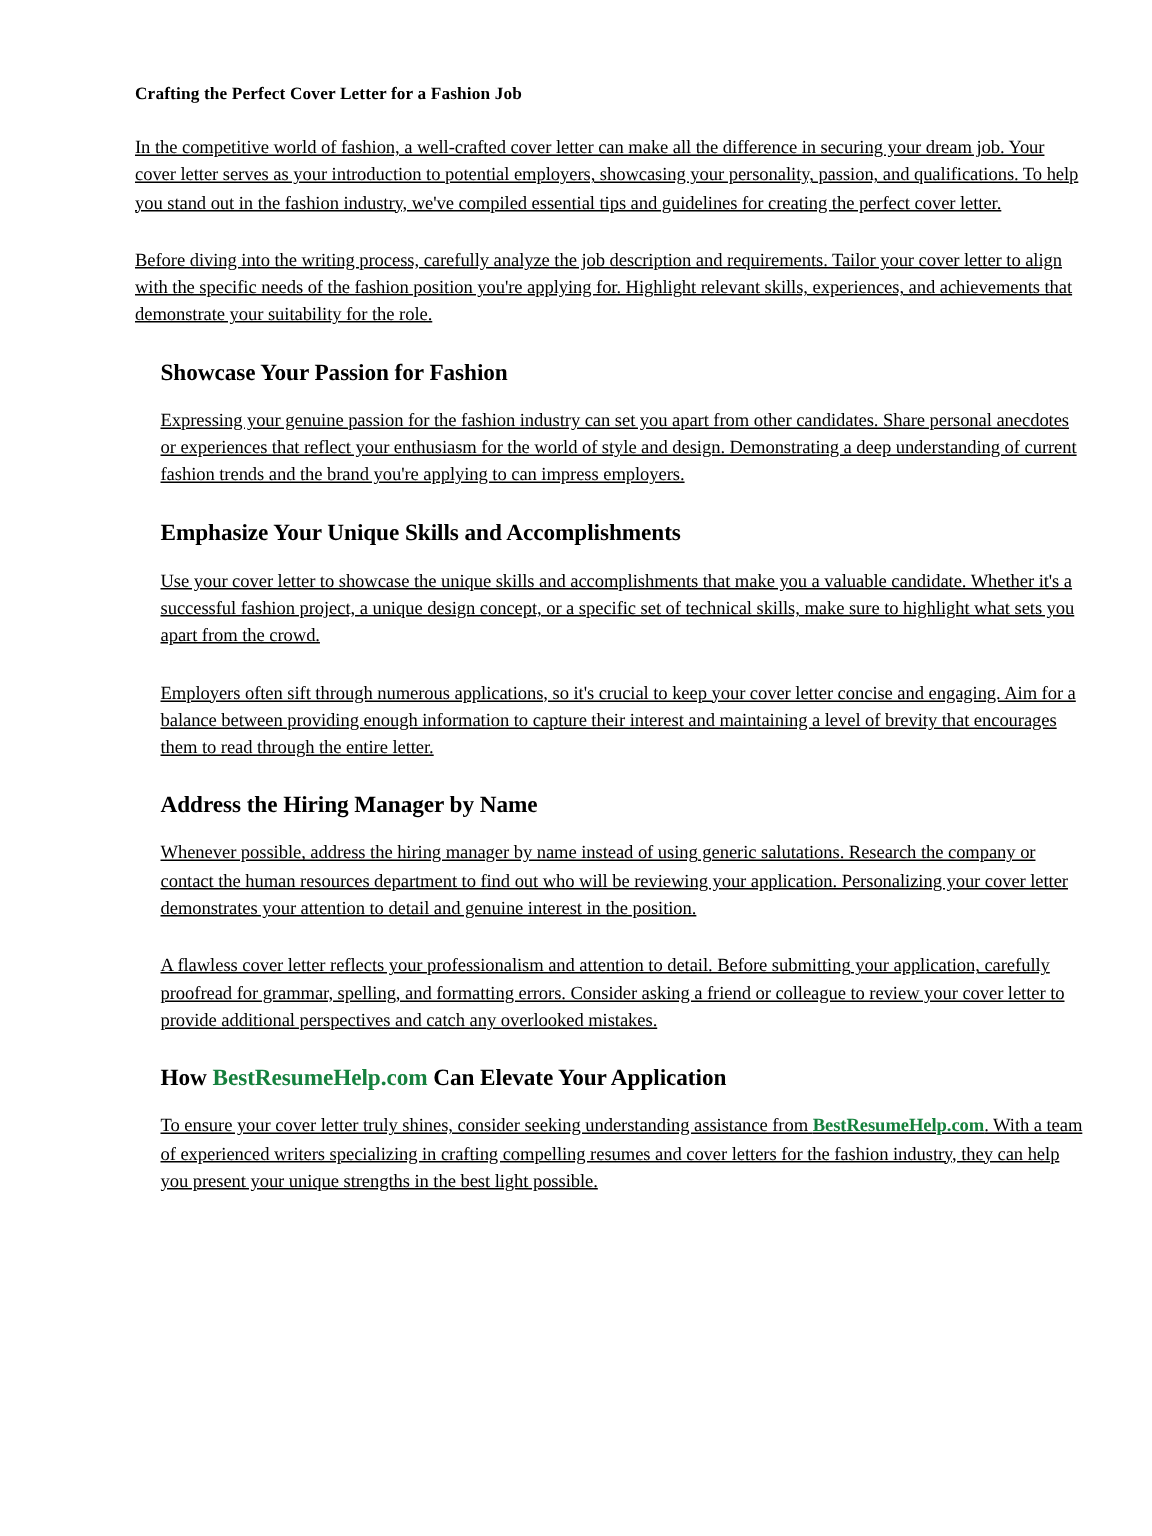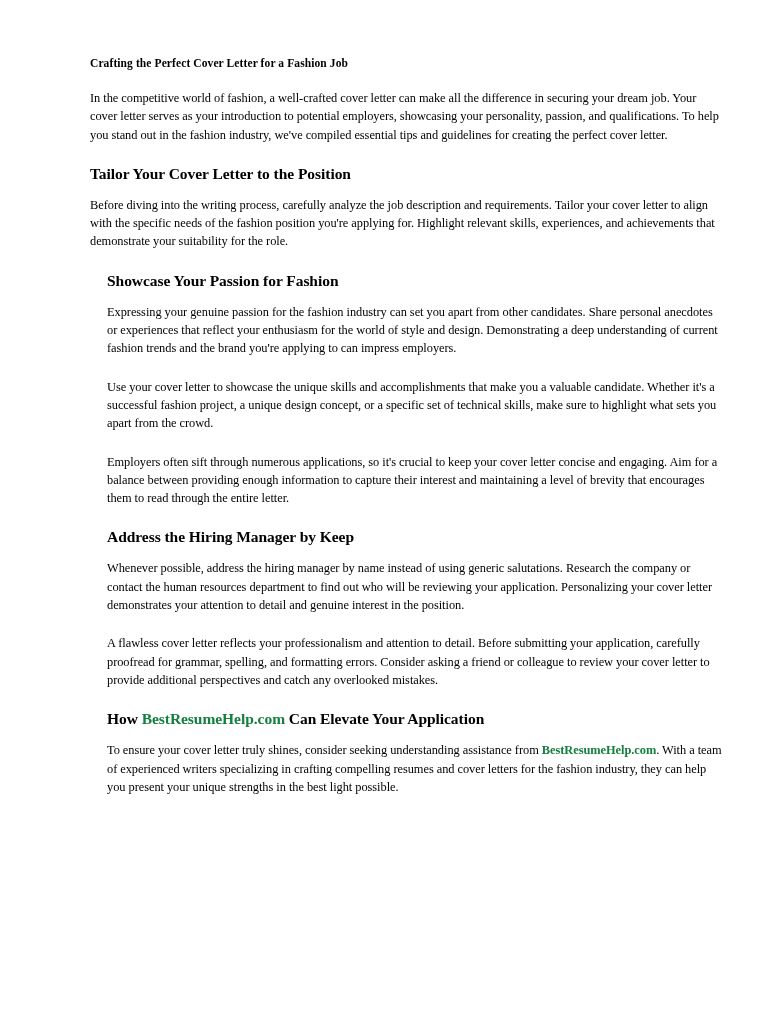--- a/index.html
+++ b/index.html
@@ -40,20 +40,21 @@
     line-height: 20px;
     margin: 0 0 12px 0;
     letter-spacing: -0.05px;
   }
   p.para {
     font-size: 12.4px;
     line-height: 18.3px;
     margin: 0 0 20px 0;
     text-align: left;
     letter-spacing: -0.05px;
+    text-decoration: underline;
   }
   .section + .section {
     margin-top: 2px;
     margin-left: 17px;
   }
   .link {
     color: #15803d;
     font-weight: bold;
     text-decoration: none;
   }
@@ -71,39 +72,39 @@
 <body>
 
 <div class="page">
   <div class="content">
 
     <div class="doc-title">Crafting the Perfect Cover Letter for a Fashion Job</div>
 
     <p class="para lead-para">In the competitive world of fashion, a well-crafted cover letter can make all the difference in securing your dream job. Your cover letter serves as your introduction to potential employers, showcasing your personality, passion, and qualifications. To help you stand out in the fashion industry, we've compiled essential tips and guidelines for creating the perfect cover letter.</p>
 
     <div class="section">
-      <h2 class="section-heading">Tailor Your Cover Letter to the Position</h2>
       <p class="para">Before diving into the writing process, carefully analyze the job description and requirements. Tailor your cover letter to align with the specific needs of the fashion position you're applying for. Highlight relevant skills, experiences, and achievements that demonstrate your suitability for the role.</p>
     </div>
 
     <div class="section">
       <h2 class="section-heading">Showcase Your Passion for Fashion</h2>
       <p class="para">Expressing your genuine passion for the fashion industry can set you apart from other candidates. Share personal anecdotes or experiences that reflect your enthusiasm for the world of style and design. Demonstrating a deep understanding of current fashion trends and the brand you're applying to can impress employers.</p>
     </div>
 
     <div class="section">
+      <h2 class="section-heading">Emphasize Your Unique Skills and Accomplishments</h2>
       <p class="para">Use your cover letter to showcase the unique skills and accomplishments that make you a valuable candidate. Whether it's a successful fashion project, a unique design concept, or a specific set of technical skills, make sure to highlight what sets you apart from the crowd.</p>
     </div>
 
     <div class="section">
       <p class="para">Employers often sift through numerous applications, so it's crucial to keep your cover letter concise and engaging. Aim for a balance between providing enough information to capture their interest and maintaining a level of brevity that encourages them to read through the entire letter.</p>
     </div>
 
     <div class="section">
-      <h2 class="section-heading">Address the Hiring Manager by Keep</h2>
+      <h2 class="section-heading">Address the Hiring Manager by Name</h2>
       <p class="para">Whenever possible, address the hiring manager by name instead of using generic salutations. Research the company or contact the human resources department to find out who will be reviewing your application. Personalizing your cover letter demonstrates your attention to detail and genuine interest in the position.</p>
     </div>
 
     <div class="section">
       <p class="para">A flawless cover letter reflects your professionalism and attention to detail. Before submitting your application, carefully proofread for grammar, spelling, and formatting errors. Consider asking a friend or colleague to review your cover letter to provide additional perspectives and catch any overlooked mistakes.</p>
     </div>
 
     <div class="section">
       <h2 class="section-heading"><span>How </span><a class="link">BestResumeHelp.com</a><span> Can Elevate Your Application</span></h2>
       <p class="para"><span>To ensure your cover letter truly shines, consider seeking understanding assistance from </span><a class="link">BestResumeHelp.com</a><span>. With a team of experienced writers specializing in crafting compelling resumes and cover letters for the fashion industry, they can help you present your unique strengths in the best light possible.</span></p>

